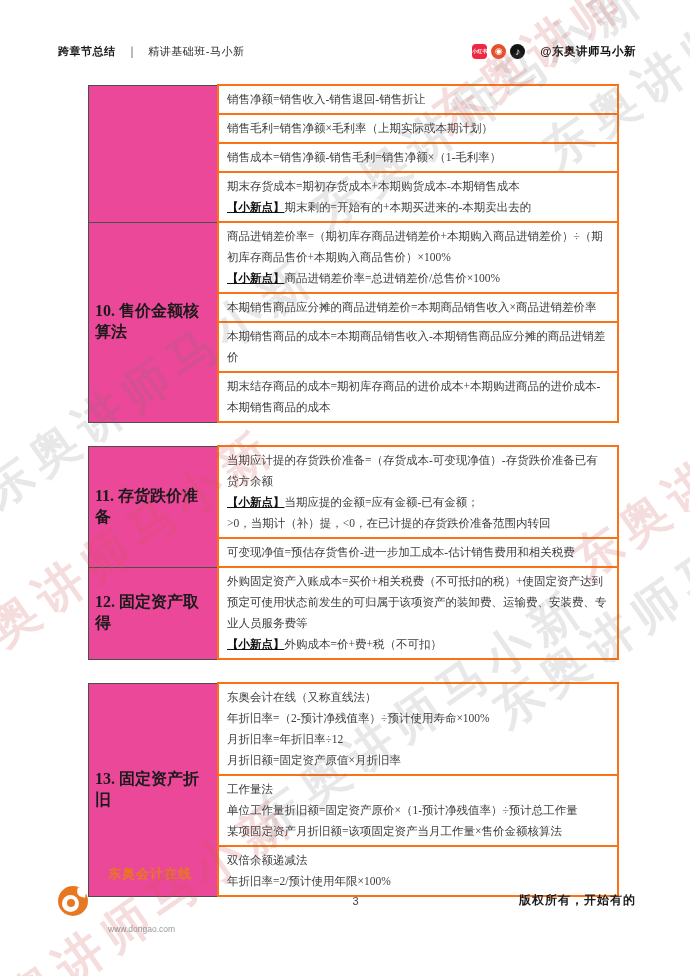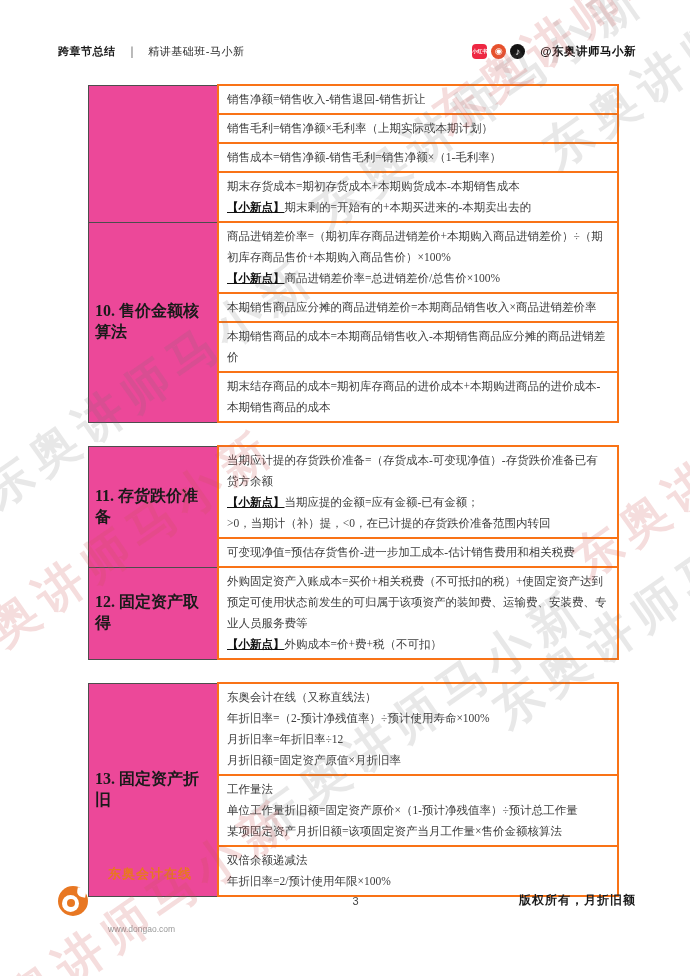--- a/index.html
+++ b/index.html
@@ -215,14 +215,14 @@
       <div class="logo-inner">
           <div class="logo-dot"></div>
         </div>
     </div>
     <div>
       <div class="logo-cn">东奥会计在线</div>
       <div class="logo-url">www.dongao.com</div>
     </div>
   </div>
   <div class="page-num">3</div>
-  <div class="copyright">版权所有，月折旧额</div>
+  <div class="copyright">版权所有，开始有的</div>
 </div>
 
 </body></html>

